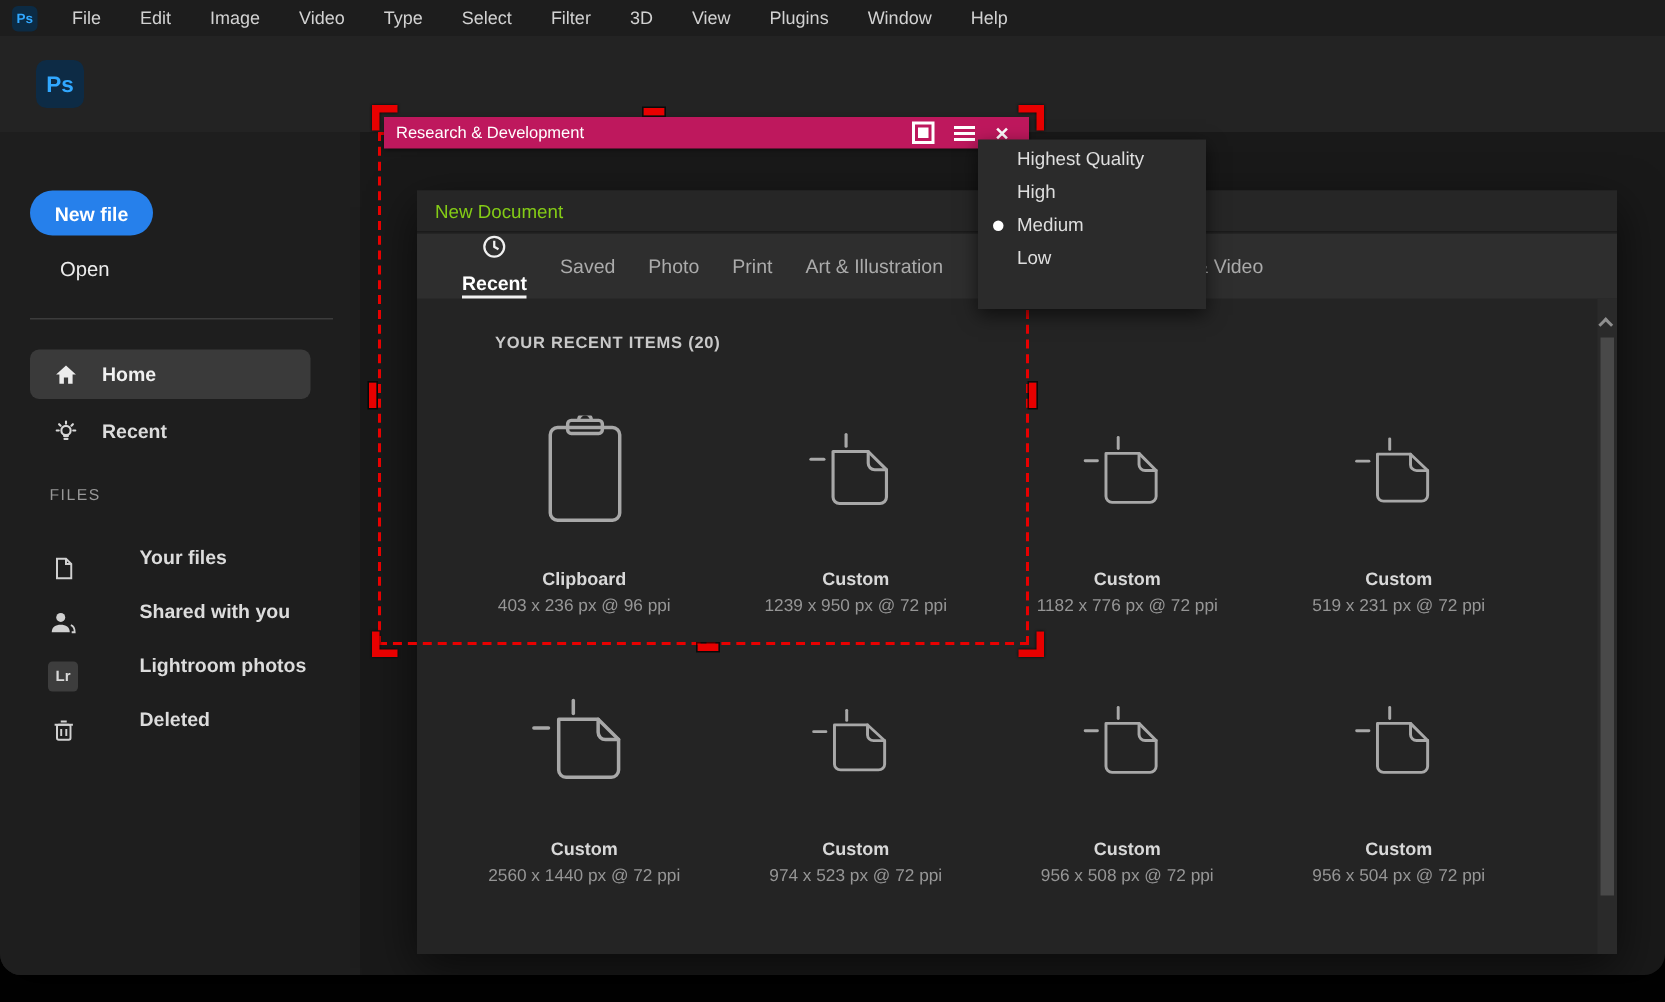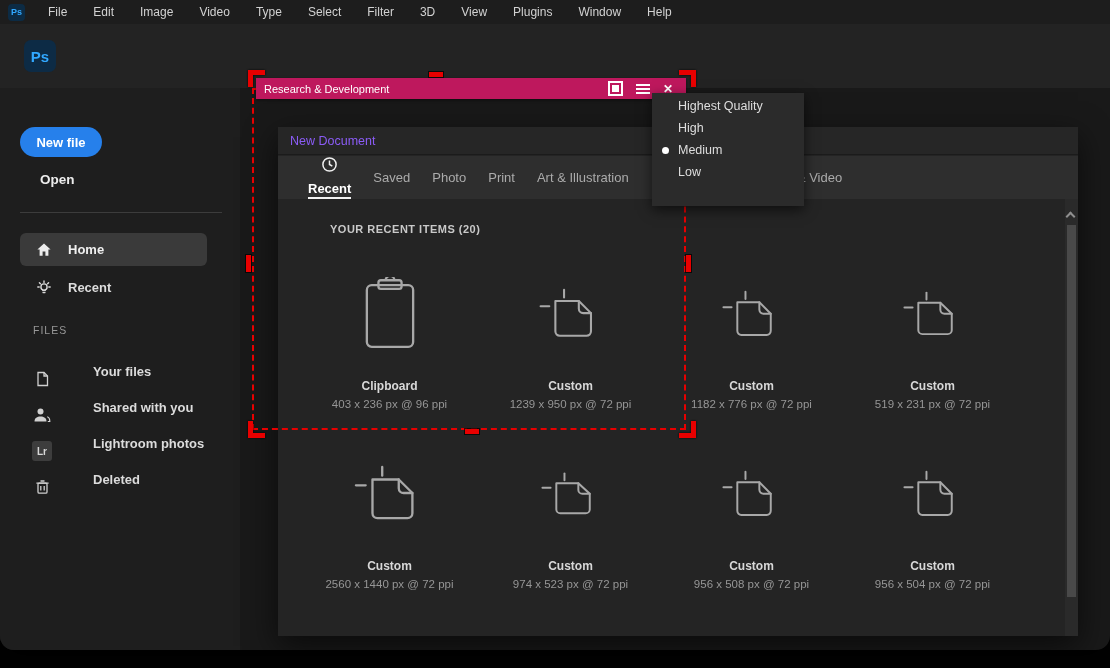--- a/index.html
+++ b/index.html
@@ -25,41 +25,41 @@
   .ps-logo { position:absolute; left:24px; top:40px; width:32px; height:32px; border-radius:7px;
              background:#0d2b45; color:#31a8ff; font-weight:bold; font-size:15px;
              display:flex; align-items:center; justify-content:center; }
 
   
   .sidebar { position:absolute; left:0; top:88px; width:240px; height:562px; background:#1e1e1e; }
   .new-file-btn { position:absolute; left:20px; top:39px; width:82px; height:30px; border:none;
                   border-radius:16px; background:#2680eb; color:#fff; font-weight:bold;
                   font-size:13px; font-family:inherit; cursor:pointer; }
   .open-btn { position:absolute; left:40px; top:84px; background:none; border:none; color:#ececec;
-              font-weight:bold; font-size:13.5px; font-family:inherit; cursor:pointer; }
+              font-weight:normal; font-size:13.5px; font-family:inherit; cursor:pointer; }
   .side-divider { position:absolute; left:20px; top:124px; width:202px; height:1px; background:#3c3c3c; }
   .nav-item { position:absolute; left:20px; width:187px; height:33px; border-radius:6px;
               display:flex; align-items:center; color:#dcdcdc; font-size:13px; font-weight:bold;
               cursor:pointer; }
   .nav-item.active { background:#3a3a3a; color:#f0f0f0; }
   .nav-item .nicon { width:20px; margin:0 14px 0 14px; display:flex; justify-content:center; }
   .files-heading { position:absolute; left:33px; top:236px; color:#989898; font-size:10.5px;
                    letter-spacing:1px; }
   .file-item { position:absolute; left:20px; width:202px; height:34px; display:flex;
                align-items:center; color:#dcdcdc; font-size:13px; font-weight:bold; cursor:pointer;gap:28px; }
   .file-item .nicon { width:22px; margin:16px 12px 0 11px; display:flex; justify-content:center; }
   .lr-badge { width:20px; height:20px; border-radius:3px; background:#3d3d3d; color:#d8d8d8;
               font-size:10px; font-weight:bold; display:flex; align-items:center; justify-content:center; }
 
   
   .dialog { position:absolute; left:278px; top:127px; width:800px; height:509px; background:#242424;
             box-shadow:0 10px 30px rgba(0,0,0,.6); z-index:5; }
   .dlg-titlebar { position:absolute; left:0; top:0; width:100%; height:28px; background:#262626;
                   border-bottom:1px solid #1b1b1b; display:flex; align-items:center; }
-  .dlg-title { color:#8b5cf6; font-size:12.5px; margin-left:12px;text-align:right; }
+  .dlg-title { color:#84cc16; font-size:12.5px; margin-left:12px;text-align:right; }
   .tabbar { position:absolute; left:0; top:29px; width:100%; height:43px; background:#2e2e2e;
             display:flex; align-items:center; padding-left:30px; }
   .tab { position:relative; display:flex; align-items:center; gap:8px; color:#ababab;
          font-size:13px; height:100%; margin-right:22px; cursor:pointer; }
   .tab.active { color:#fff; font-weight:bold;flex-direction:column; }
   .tab.active::after { content:''; position:absolute; left:0; right:0; bottom:0; height:2px; background:#f2f2f2; }
   .tab-film { margin-left:118px; }
   .section-heading { position:absolute; left:52px; top:96px; color:#c9c9c9; font-size:11px;
                      font-weight:bold; letter-spacing:.5px; }
   .grid { position:absolute; left:21px; top:138px; display:grid;

